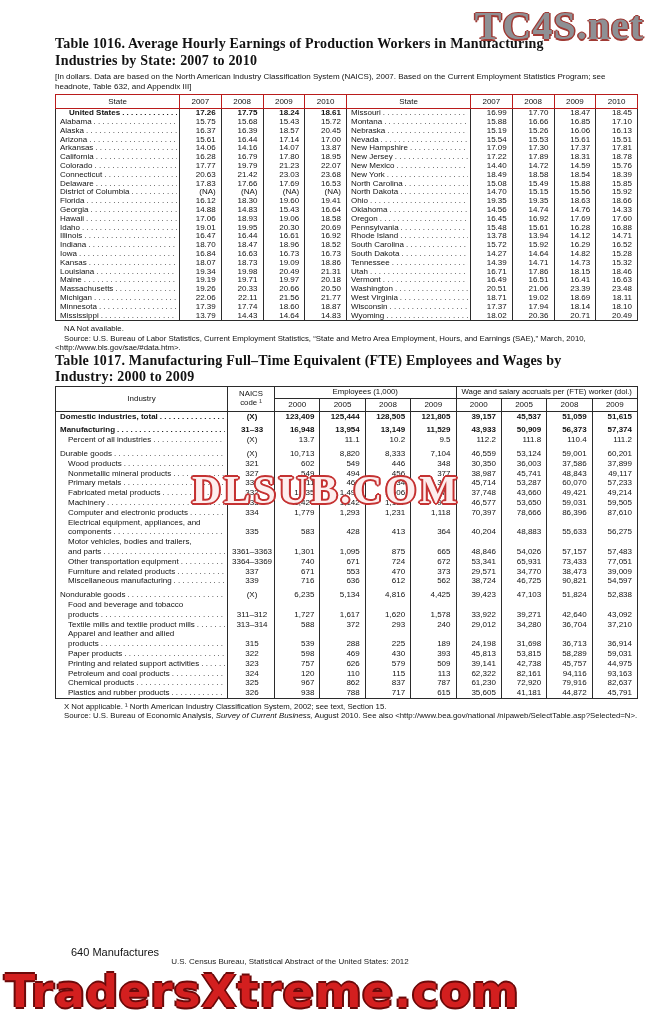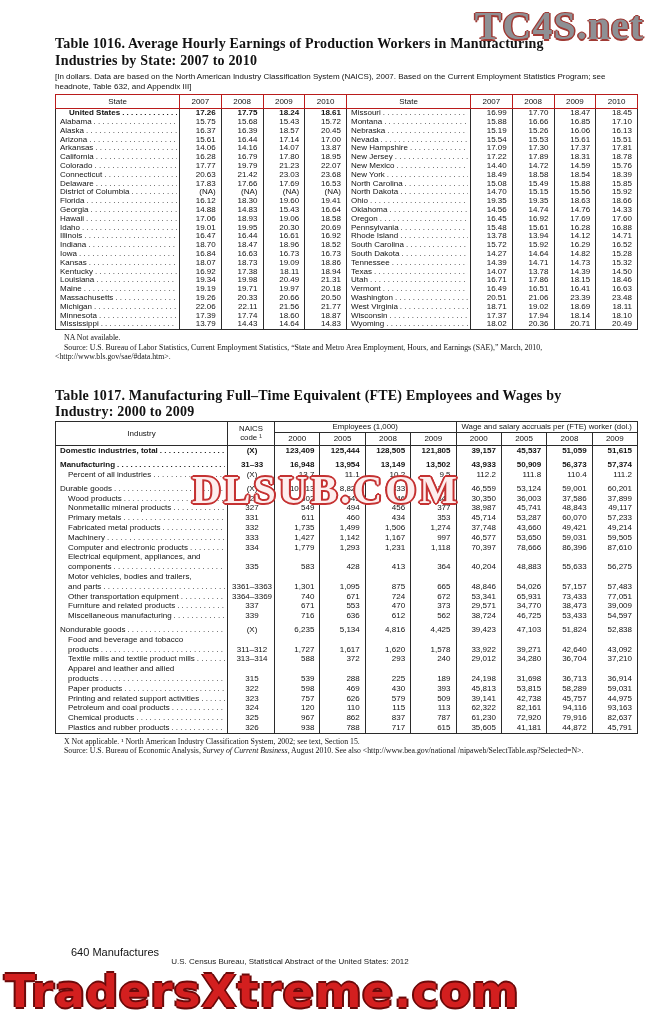--- a/index.html
+++ b/index.html
@@ -26,32 +26,32 @@
   .leader { flex:1; overflow:hidden; white-space:nowrap; margin-left:2px; }
   .leader::before { content:". . . . . . . . . . . . . . . . . . . . . . . . . . . . . . . . . . . . . . . . . . . . . . . . . . . . . . . ."; }
 
   
   .t1016 thead th { border:1px solid #b91c1c; font-weight:normal; text-align:center; height:14px; line-height:13px; padding:0; }
   .t1016 td { border-left:1px solid #2b2b2b; border-right:1px solid #2b2b2b; line-height:8.8px; padding:0 2px 0 4px; white-space:nowrap; vertical-align:middle; }
   .t1016 td.us { padding-left:13px; }
   .c-lbl { width:124px; }
 
   
-  #sec1017 { margin-top:26px; }
+  #sec1017 { }
   .t1017 thead th { border:1px solid #2b2b2b; font-weight:normal; text-align:center; padding:1px 2px; vertical-align:middle; }
   .t1017 th.grp { font-size:7.8px; line-height:1.12; }
   .t1017 th.yr { height:12px; line-height:10px; }
   .t1017 td { border-left:1px solid #2b2b2b; border-right:1px solid #2b2b2b; line-height:9.8px; padding:0 2px 0 4px; white-space:nowrap; vertical-align:bottom; }
   .t1017 td.ind1 { padding-left:12px; }
   .t1017 td.ctr { text-align:center; }
   .t1017 tr.space td { padding-top:4px; }
   .c-ind { width:172px; } .c-naics { width:47px; }
 
   
-  .foot { font-size:7.8px; line-height:1.22; margin-top:3px; max-width:583px;font-family:Liberation Serif, serif; }
+  .foot { font-size:7.8px; line-height:1.22; margin-top:3px; max-width:583px; }
   .foot p { text-indent:9px; }
   .foot p.flush { text-indent:9px; }
 
   
   .page-label { position:absolute; left:55px; top:946px; font-size:11px;margin-left:16px; }
   .census-line { position:absolute; top:957px; left:0; width:580px; text-align:center; font-size:8px; color:#222; }
 
   
   .wm-top {
     position:absolute; top:2px; right:8px; font-size:40px; font-weight:bold; letter-spacing:1px;
@@ -501,42 +501,20 @@
               </div>
             </td>
             <td class="num">14.39</td>
             <td class="num">14.71</td>
             <td class="num">14.73</td>
             <td class="num">15.32</td>
           </tr>
           <tr>
             <td class="lbl">
               <div class="lblwrap">
-                <span class="nm">Kentucky</span>
-                <span class="leader"></span>
-              </div>
-            </td>
-            <td class="num">16.92</td>
-            <td class="num">17.38</td>
-            <td class="num">18.11</td>
-            <td class="num">18.94</td>
-            <td class="lbl">
-              <div class="lblwrap">
-                <span class="nm">Texas</span>
-                <span class="leader"></span>
-              </div>
-            </td>
-            <td class="num">14.07</td>
-            <td class="num">13.78</td>
-            <td class="num">14.39</td>
-            <td class="num">14.50</td>
-          </tr>
-          <tr>
-            <td class="lbl">
-              <div class="lblwrap">
                 <span class="nm">Louisiana</span>
                 <span class="leader"></span>
               </div>
             </td>
             <td class="num">19.34</td>
             <td class="num">19.98</td>
             <td class="num">20.49</td>
             <td class="num">21.31</td>
             <td class="lbl">
               <div class="lblwrap">
@@ -724,21 +702,21 @@
             <td class="lbl">
               <div class="lblwrap">
                 <span class="nm">Manufacturing</span>
                 <span class="leader"></span>
               </div>
             </td>
             <td class="ctr">31–33</td>
             <td class="num">16,948</td>
             <td class="num">13,954</td>
             <td class="num">13,149</td>
-            <td class="num">13,502</td>
+            <td class="num">11,529</td>
             <td class="num">43,933</td>
             <td class="num">50,909</td>
             <td class="num">56,373</td>
             <td class="num">57,374</td>
           </tr>
           <tr>
             <td class="lbl ind1">
               <div class="lblwrap">
                 <span class="nm">Percent of all industries</span>
                 <span class="leader"></span>
@@ -950,21 +928,21 @@
                 <span class="leader"></span>
               </div>
             </td>
             <td class="ctr">339</td>
             <td class="num">716</td>
             <td class="num">636</td>
             <td class="num">612</td>
             <td class="num">562</td>
             <td class="num">38,724</td>
             <td class="num">46,725</td>
-            <td class="num">53,433</td>
+            <td class="num">90,821</td>
             <td class="num">54,597</td>
           </tr>
           <tr class="space">
             <td class="lbl">
               <div class="lblwrap">
                 <span class="nm">Nondurable goods</span>
                 <span class="leader"></span>
               </div>
             </td>
             <td class="ctr">(X)</td>

